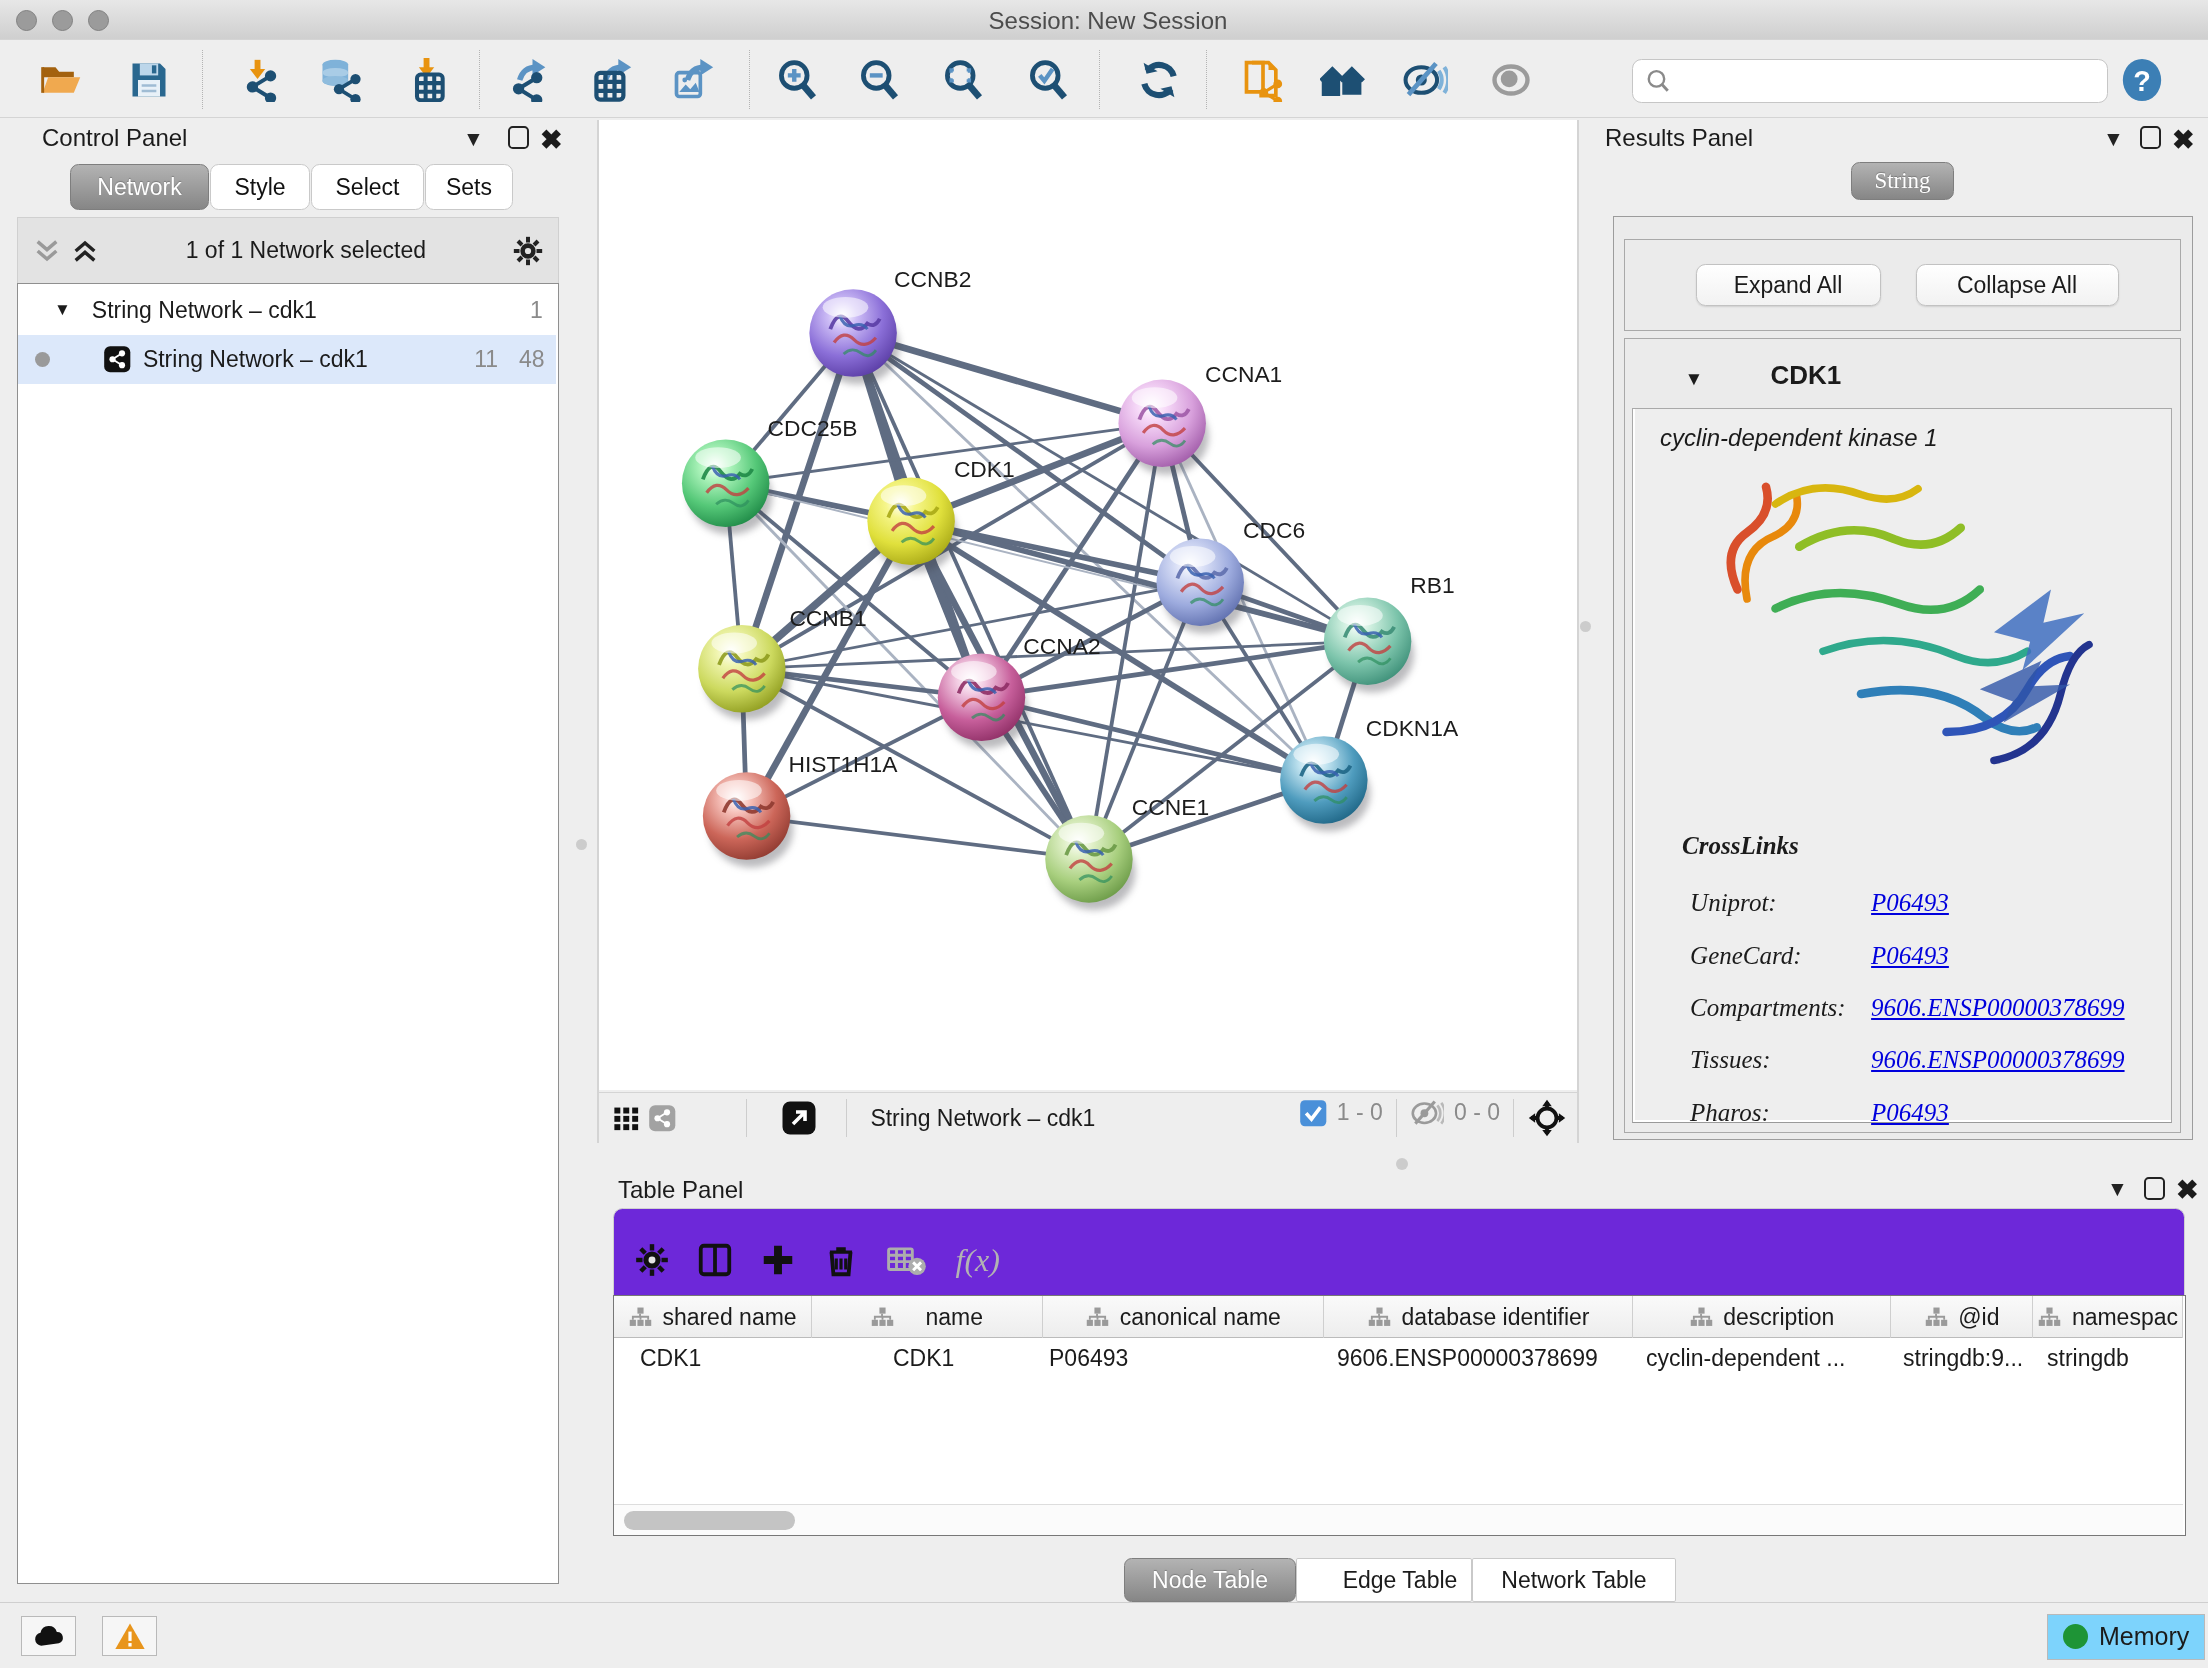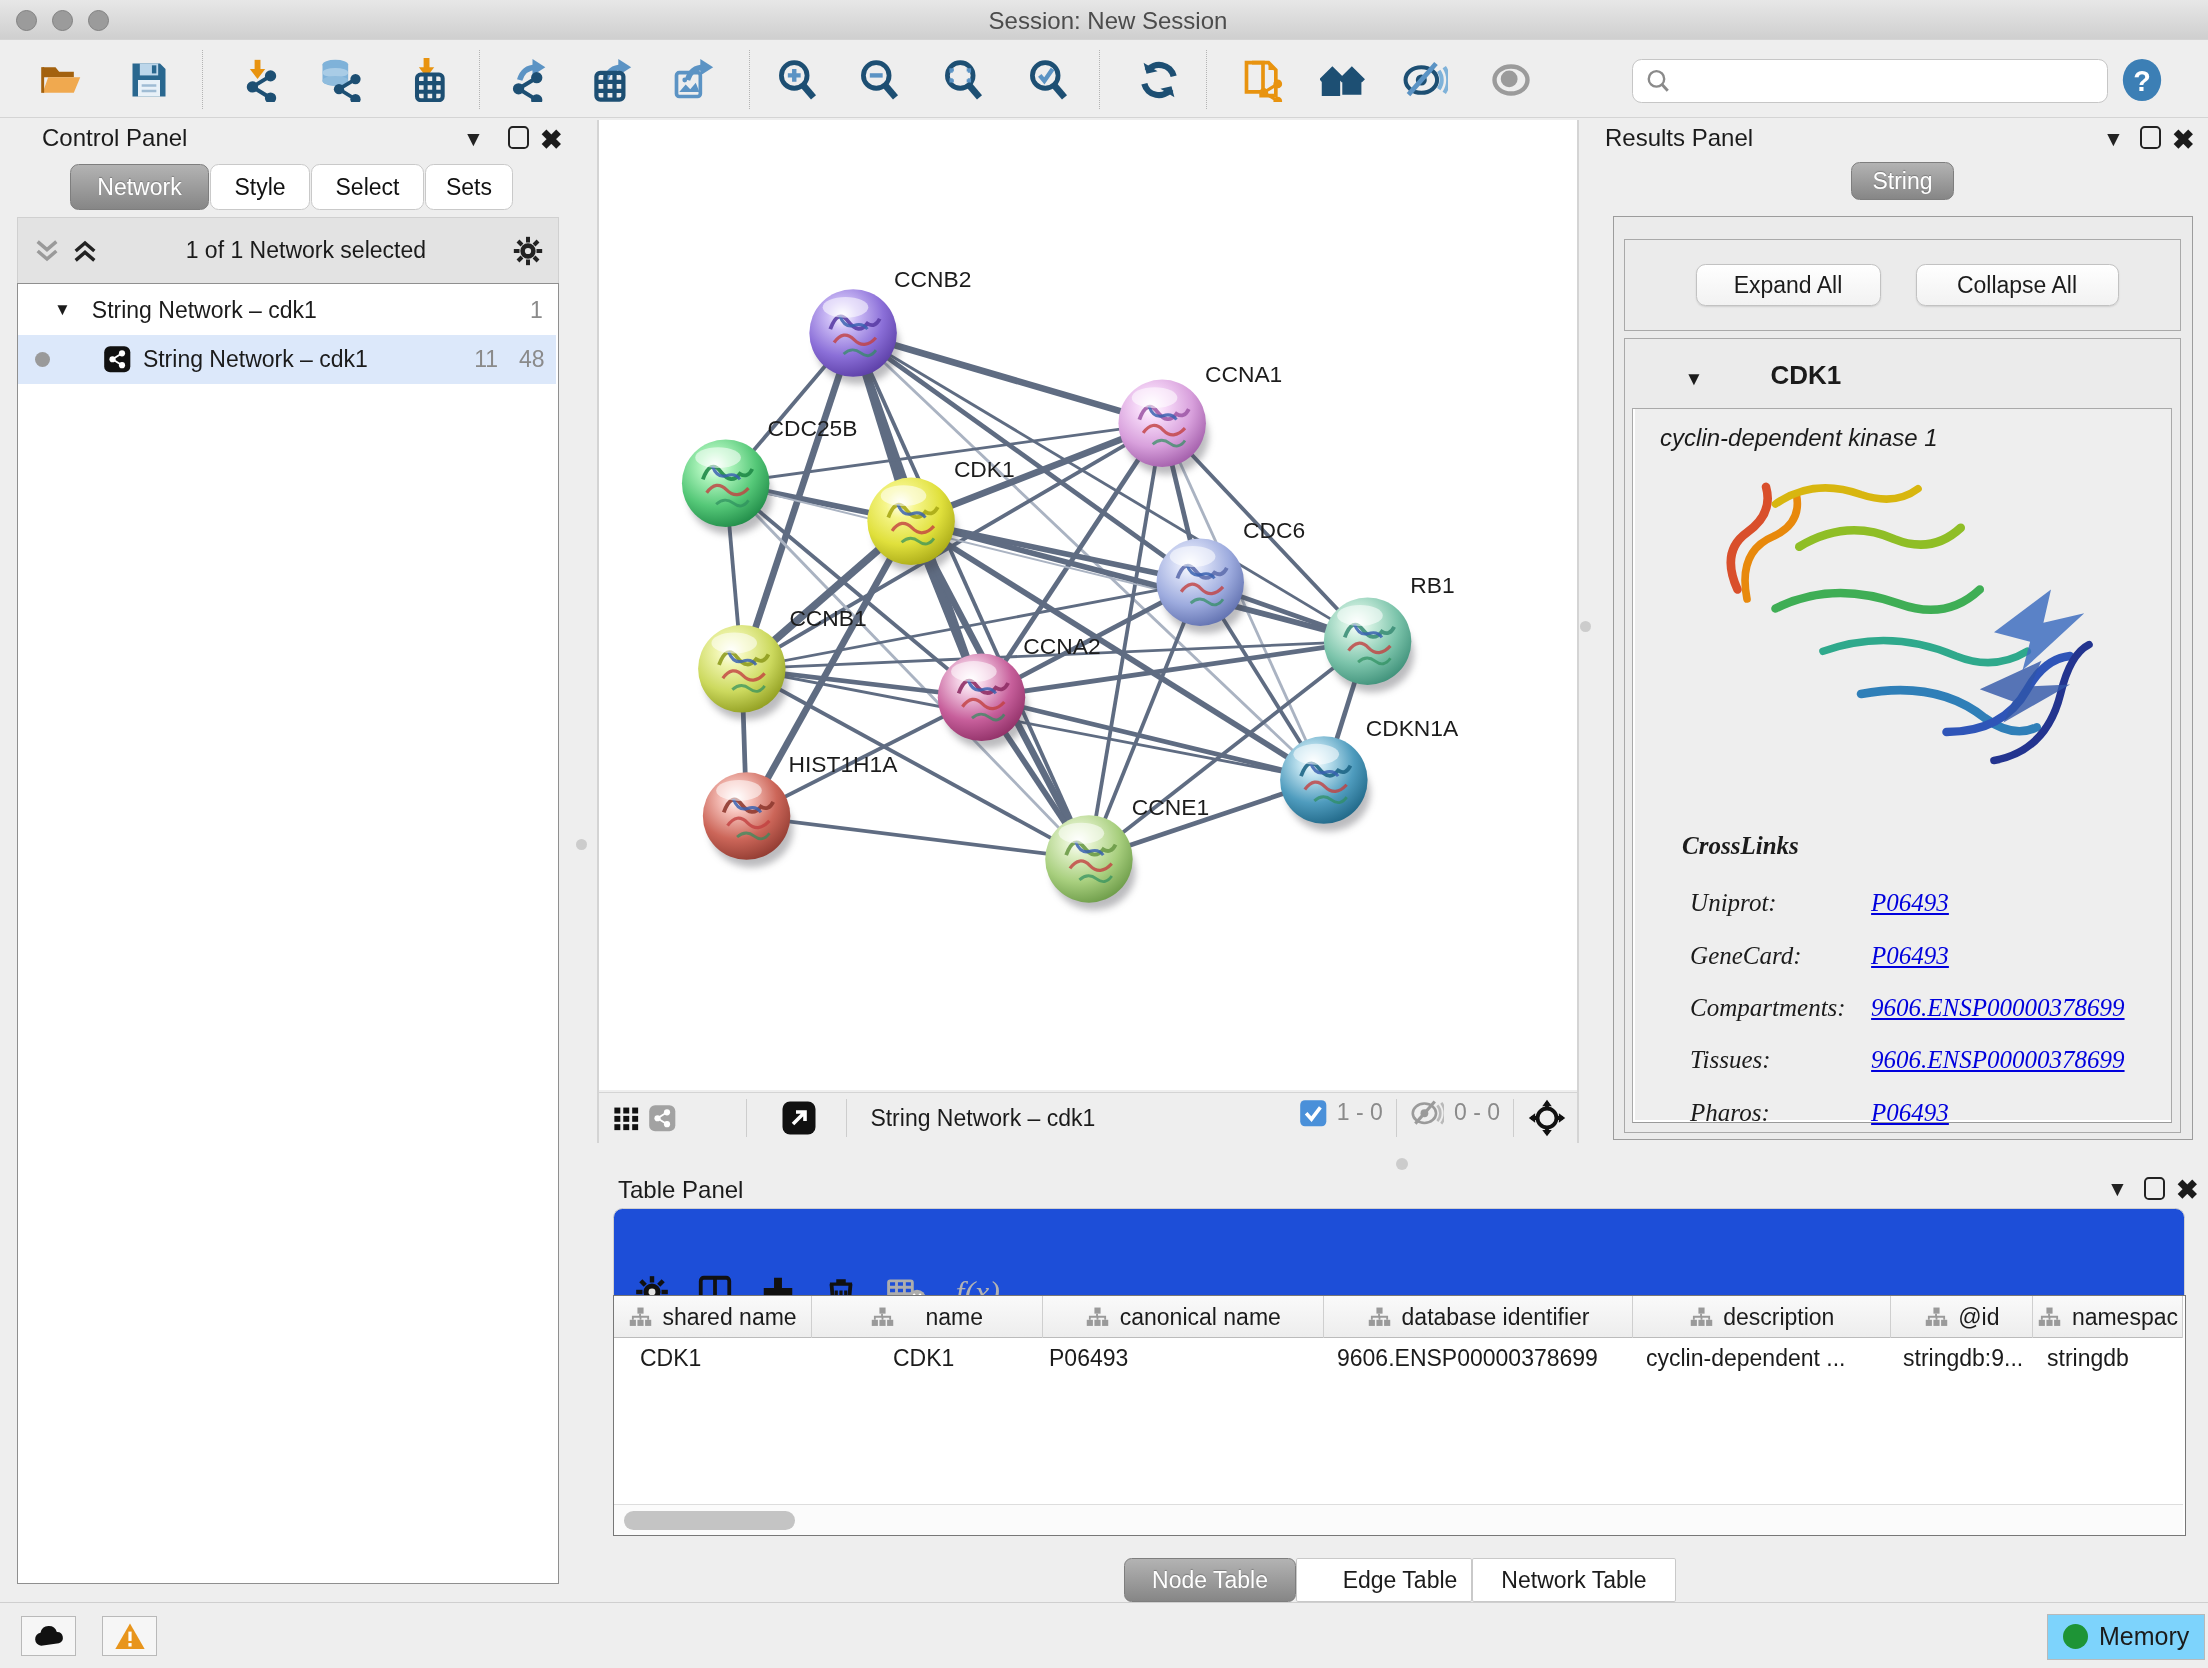--- a/index.html
+++ b/index.html
@@ -29,21 +29,21 @@
 #cstatus { left:599px; top:1092px; width:978px; height:51px; background:#eeeeee; border-top:1.9px solid #d4d4d4; display:flex; align-items:center; }
 .csep { width:0; height:38px; border-left:1px solid #cdcdcd; margin:0 13.3px; }
 
 #rbox { left:1613px; top:216px; width:580px; height:924px; background:#ebebeb; border:1.9px solid #9c9c9c; }
 .rcard { position:absolute; left:9.5px; width:557px; border:1px solid #a9a9a9; background:#ebebeb; }
 .btn { position:absolute; height:42px; background:linear-gradient(#ffffff,#f2f2f2); border:1px solid #c2c2c2; border-radius:9.5px; font-size:23px; display:flex; align-items:center; justify-content:center; box-shadow:0 1px 1.9px rgba(0,0,0,.12); }
 #subcard { position:absolute; left:7.6px; top:69px; width:540px; height:715px; background:#eeeeee; border:1px solid #a9a9a9; border-bottom:1.9px solid #999; box-shadow:inset 0 -1.9px 0 #fff, inset 1.9px 0 0 #fff;font-style:italic; }
 .xl { font-family:"Liberation Serif",serif; font-size:25px; }
 .xlink { color:#0000dd; text-decoration:underline; }
 
-#ttool { left:613px; top:1208px; width:1572px; height:104px; background:#1d4ed8; border:1.9px solid #d0d0d0; border-radius:9.5px; display:flex; align-items:flex-end; }
+#ttool { left:613px; top:1208px; width:1572px; height:104px; background:#6d28d9; border:1.9px solid #d0d0d0; border-radius:9.5px; display:flex; align-items:center; }
 #tblwrap { left:613px; top:1295px; width:1573px; height:241px; background:#fff; border:1.9px solid #777; }
 #thead { position:absolute; left:0; top:0; width:1569px; height:42px; background:linear-gradient(#fafafa,#ededed); border-bottom:1px solid #bbb; display:flex; }
 .th { height:42px; border-right:1px solid #cfcfcf; display:flex; align-items:center; justify-content:center; font-size:23px; gap:9.5px; }
 .td { position:absolute; top:49px; font-size:23px; }
 #hscroll { position:absolute; left:0; bottom:0; width:1569px; height:31px; background:#fbfbfb; border-top:1px solid #ddd; }
 #hthumb { position:absolute; left:9.5px; top:5.7px; width:171px; height:19px; border-radius:9.5px; background:#c4c4c4; }
 .btab { position:absolute; top:1558px; height:44px; border:1px solid #c9c9c9; background:#fff; font-size:23px; display:flex; align-items:center; justify-content:center; border-radius:1.9px; }
 
 #statusbar { left:0; top:1602px; width:2208px; height:67px; background:#eeeeee; border-top:1.9px solid #cfcfcf; }
 .stbtn { position:absolute; top:13.3px; width:55px; height:40px; background:#f6f6f6; border:1.9px solid #b9b9b9; display:flex; align-items:center; justify-content:center; }
@@ -617,21 +617,21 @@
         <path d="M0.5 12 l4 -3 v6 z" fill="#111"></path>
         <path d="M23.5 12 l-4 -3 v6 z" fill="#111"></path>
       </svg>
   </div>
 </div>
 
 <div class="abs paneltitle" style="left:1605px; top:124px;">Results Panel</div>
 <div class="abs phbtn" style="left:2103px; top:127px;">▼</div>
 <div class="abs sqbtn" style="left:2140px; top:126px;"></div>
 <div class="abs" style="left:2172px; top:124px; font-size:27px; font-weight:bold;">✖</div>
-<div class="abs tab tabsel" style="left:1851px; top:162px; width:103px; height:38px; z-index:3;">String</div>
+<div class="abs tab tabsel" style="left:1851px; top:162px; width:103px; height:38px; z-index:3;font-family:Liberation Serif, serif;">String</div>
 <div id="rbox" class="abs">
   <div class="rcard" style="top:22px; height:92px;">
     <div class="btn" style="left:71px; top:24px; width:185px;">Expand All</div>
     <div class="btn" style="left:291px; top:24px; width:203px;">Collapse All</div>
   </div>
   <div class="rcard" style="top:121px; height:795px;">
     <span style="position:absolute; left:60px; top:28.5px; font-size:19px;">▼</span>
     <div style="position:absolute; left:146px; top:21px; font-size:26px; font-weight:bold;">CDK1</div>
     <div id="subcard">
       <div style="position:absolute; left:27px; top:15px; font-size:24px;">cyclin-dependent kinase 1</div>

